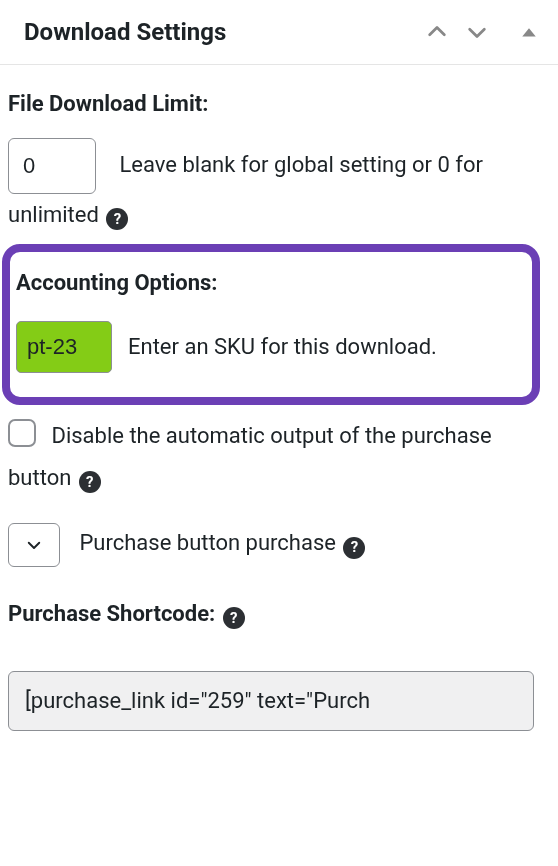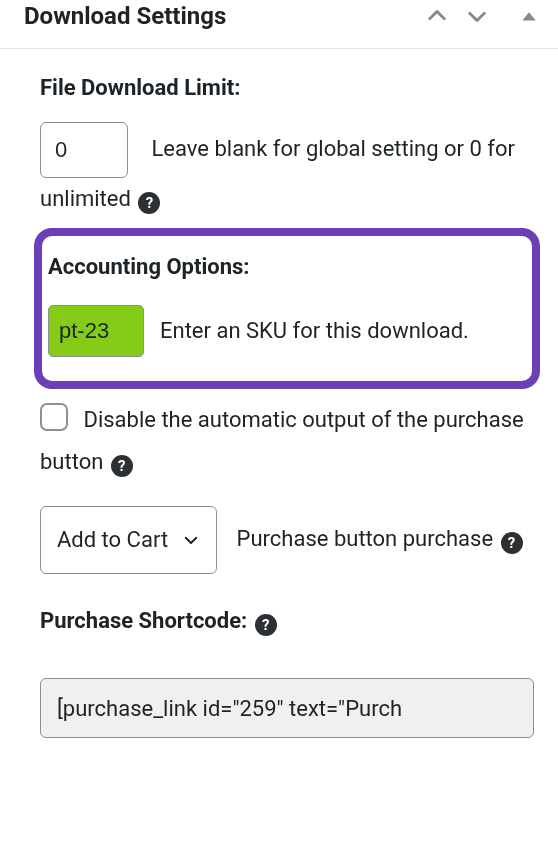--- a/index.html
+++ b/index.html
@@ -9,21 +9,21 @@
     color: #1d2327;
     background: #fff;
     width: 558px;
   }
   .panel {
     width: 558px;
   }
   .panel-header {
     display: flex;
     align-items: center;
-    padding: 2px 20px 18px 24px;
+    padding: 18px 20px 18px 24px;
     border-bottom: 1px solid #e5e5e5;
   }
   .panel-title {
     font-weight: 700;
     font-size: 24px;
     flex: 1;
     color: #1d2327;
   }
   .header-icons {
     display: flex;
@@ -33,21 +33,21 @@
   }
   .chev {
     display: inline-flex;
   }
   .chev svg { display:block; }
   .tri {
     display:inline-flex;
     margin-left: 14px;
   }
   .panel-body {
-    padding: 26px 24px 10px 40px;
+    padding: 26px 24px 10px 8px;
   }
   .section-label {
     font-weight: 700;
     font-size: 22px;
     color: #1d2327;
     margin: 0 0 22px 0;
   }
   .num-input {
     width: 88px;
     height: 56px;
@@ -190,21 +190,20 @@
 
 
     <div class="flowtext mb-24">
       <span class="checkbox"></span>
       <span>Disable the automatic output of the purchase button</span>
       <span class="help-dot">?</span>
     </div>
 
     <div class="flowtext">
       <span class="select" style="margin-right:14px; vertical-align:middle;">
-        <span>Add to Cart</span>
         <svg width="18" height="18" viewBox="0 0 24 24">
             <path d="M5 9 L12 16 L19 9" fill="none" stroke="#1d2327" stroke-width="2.5" stroke-linecap="round" stroke-linejoin="round"></path>
           </svg>
       </span>
       <span>Purchase button purchase</span>
       <span class="help-dot">?</span>
     </div>
 
     <div class="section-label mt-30">
       <span>Purchase Shortcode:</span>

